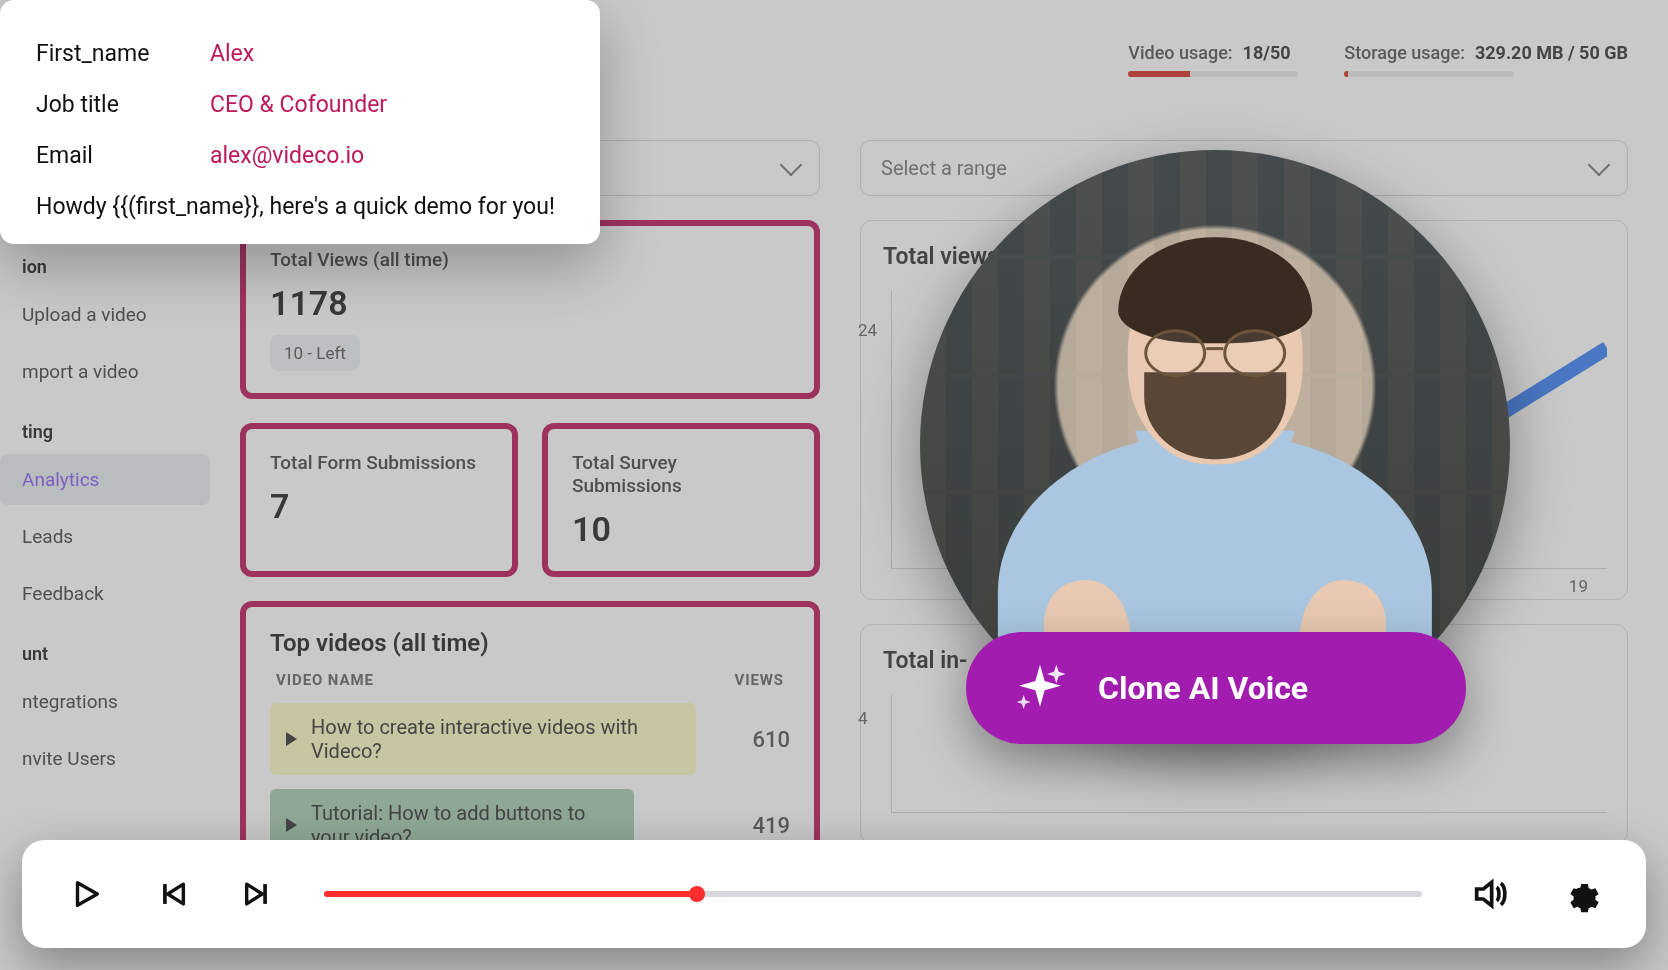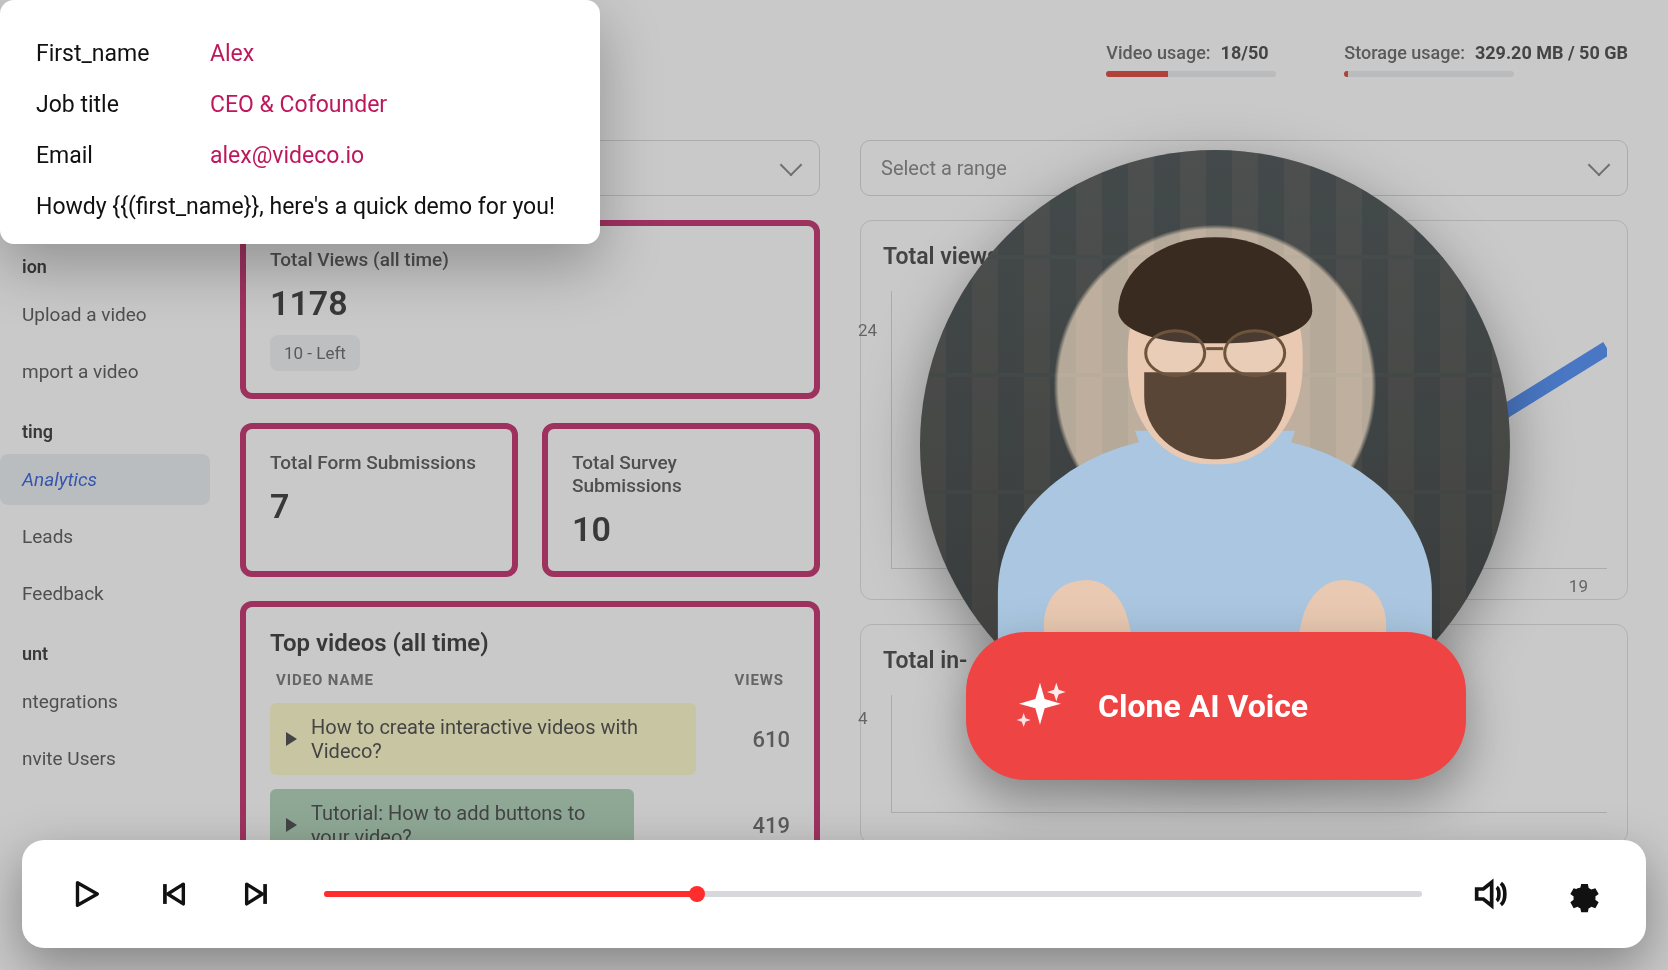--- a/index.html
+++ b/index.html
@@ -25,21 +25,21 @@
     z-index: 40;
     pointer-events: none;
   }
 
   
   .usage-bar {
     position: absolute;
     top: 42px;
     right: 40px;
     display: flex;
-    gap: 68px;
+    gap: 46px;
     font-size: 18px;
     color: #333;
     align-items: flex-start;
   }
   .usage-block { display:flex; flex-direction:column; gap:8px; }
   .usage-row { display:flex; gap:10px; align-items:center; }
   .usage-label { color:#555; font-weight:500; }
   .usage-val { color:#333; font-weight:700; }
   .usage-meter { width:170px; height:6px; background:#e8eaed; border-radius:3px; overflow:hidden; }
   .usage-meter .fill { height:100%; background:#d93025; }
@@ -63,22 +63,21 @@
     padding: 18px 22px 6px 22px;
   }
   .sidebar-item {
     padding: 14px 22px;
     color:#444;
     border-radius:8px;
     cursor:pointer;
   }
   .sidebar-item.active {
     background:#e9edf1;
-    color:#1d4ed8;
-    font-style:italic;
+    color:#8b5cf6;
   }
 
   
   .main {
     position:absolute;
     left: 240px;
     right: 40px;
     top: 140px;
     display:flex;
     gap: 40px;
@@ -269,22 +268,22 @@
   }
   .hand.l{ left:14%; transform:rotate(-12deg);}
   .hand.r{ right:14%; transform:rotate(12deg);}
 
   
   .voice-pill {
     position:absolute;
     top:632px;
     left:966px;
     width:500px;
-    height:148px;
-    background:#ef4444;
+    height:112px;
+    background:#a21caf;
     color:#fff;
     border-radius:60px;
     display:flex;
     align-items:center;
     gap:30px;
     padding:0 46px;
     z-index:90;
     cursor:pointer;
     box-shadow:0 20px 50px rgba(0,0,0,.35);
   }

